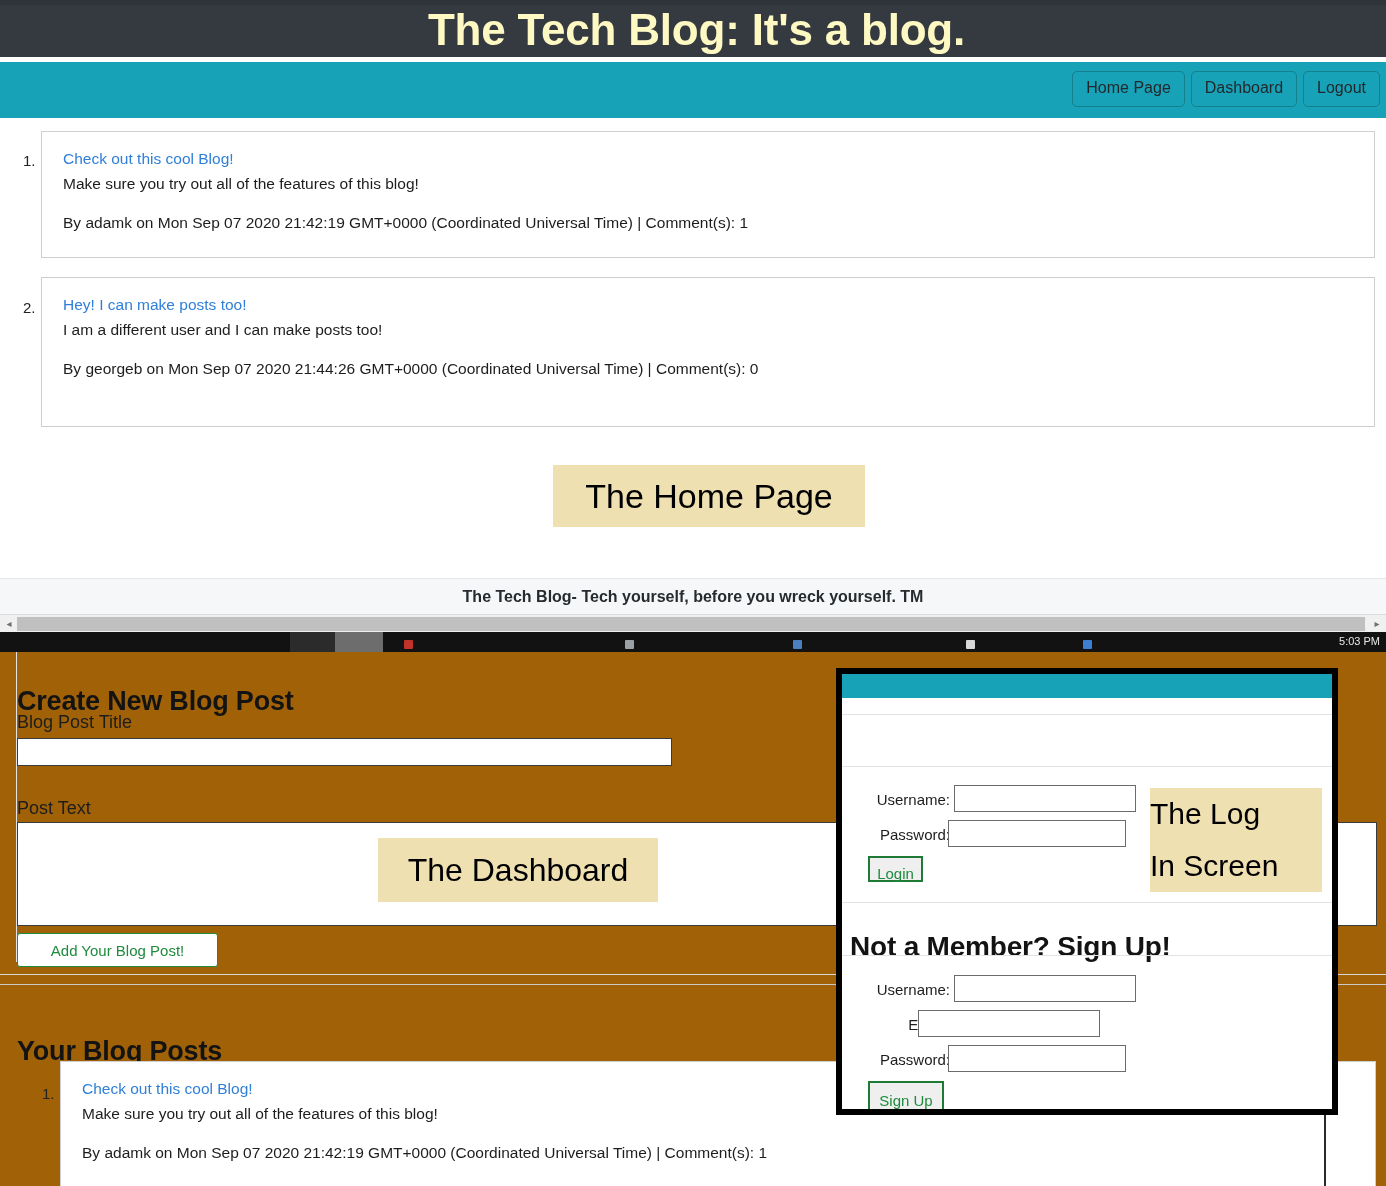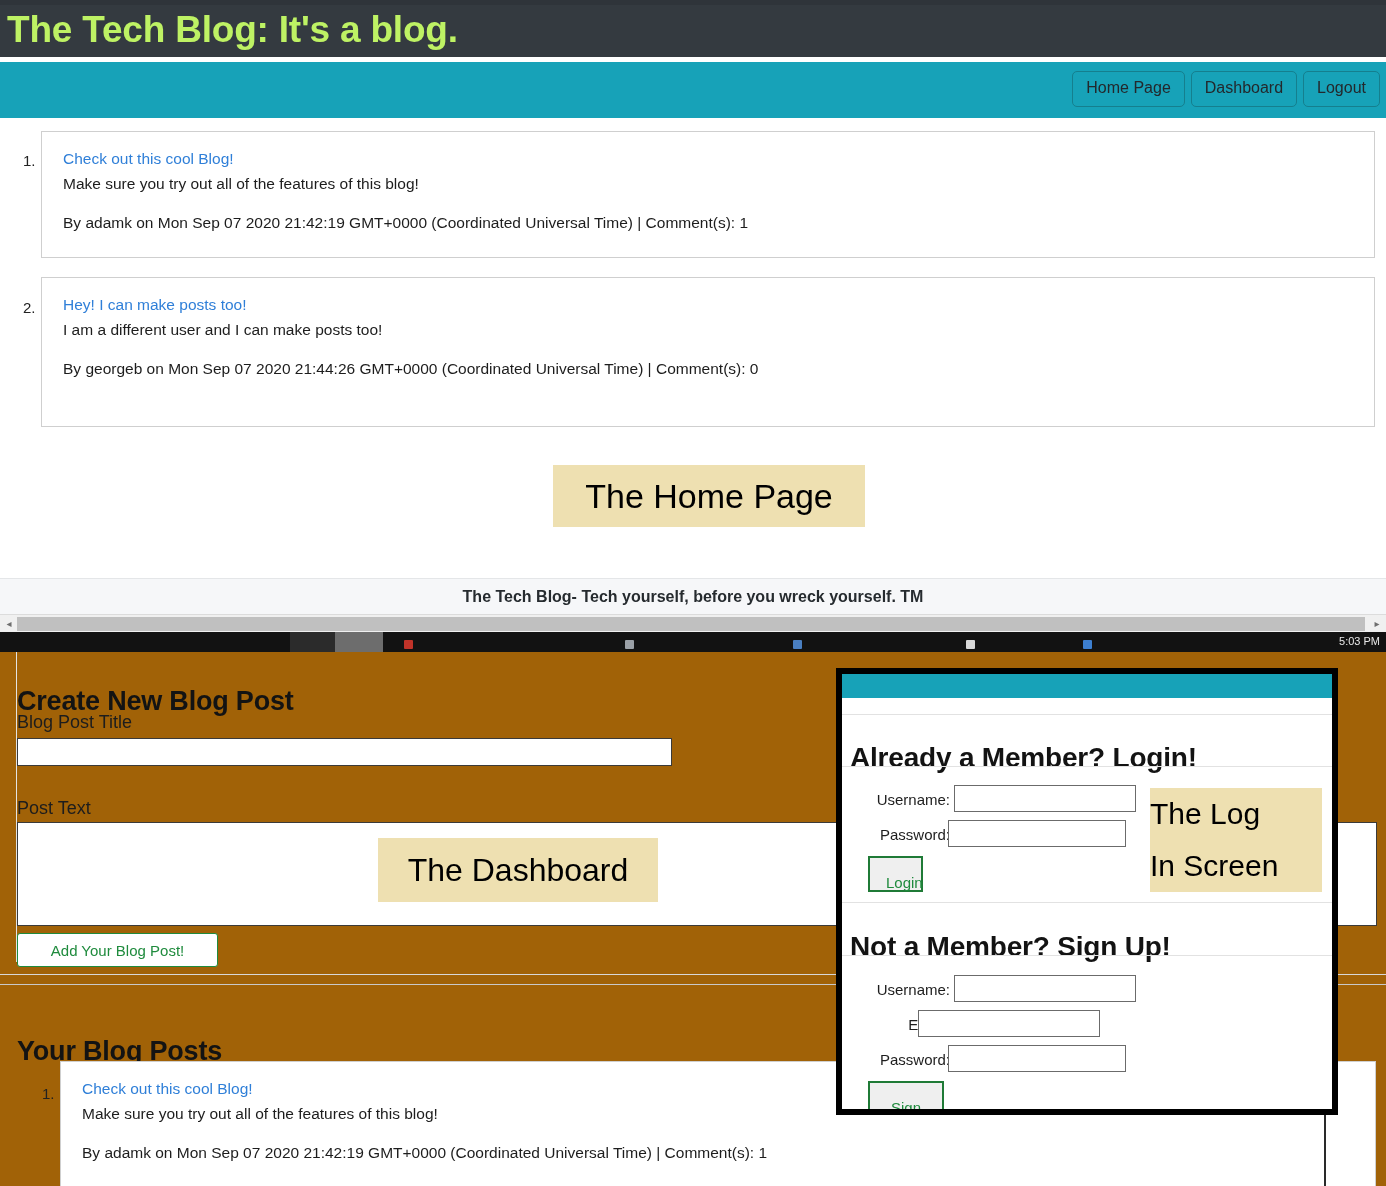--- a/index.html
+++ b/index.html
@@ -33,26 +33,27 @@
   .site-header {
     position: absolute;
     left: 0; top: 5px;
     width: 1386px; height: 52px;
     background: #343a40;
     box-sizing: border-box;
   }
   .site-header h1 {
     margin: 0;
     padding: 0 0 0 7px;
-    color: #bef264;
-    font-size: 37px;
+    color: #fef9c3;
+    font-size: 44px;
     font-weight: bold;
     line-height: 50px;
     letter-spacing: -0.2px;
     white-space: nowrap;
+    text-align: center;
   }
   .nav-bar {
     position: absolute;
     left: 0; top: 62px;
     width: 1386px; height: 56px;
     background: #17a2b8;
   }
   .nav-buttons {
     position: absolute;
     right: 6px; top: 9px;
@@ -309,21 +310,21 @@
   }
   .lp-btn {
     position: absolute;
     box-sizing: border-box;
     border: 2px solid #1f7a36;
     background: #efefef;
     color: #1f8b3d;
     font-family: "Liberation Sans", sans-serif;
     font-size: 15px;
     cursor: pointer;
-    padding: 16px;
+    padding: 7px;
   }
   #annot-login {
     left: 1150px; top: 788px;
     width: 172px; height: 104px;
     font-size: 30px;
     line-height: 52px;
     text-align: left;
     box-sizing: border-box;
   }
   .login-tail {
@@ -422,21 +423,20 @@
       <div class="post-body">Make sure you try out all of the features of this blog!</div>
       <div class="post-meta">By adamk on Mon Sep 07 2020 21:42:19 GMT+0000 (Coordinated Universal Time) | Comment(s): 1</div>
     </div>
   </div>
 </div>
 
 <div id="login-panel">
   <div class="lp-teal"></div>
 
   <div class="lp-rule" style="top:40px;"></div>
-  <h2 class="lp-h" style="top:45px;">Already a Member? Login!</h2>
   <div class="lp-rule" style="top:92px;"></div>
 
   <label class="lp-field-label" style="left:16px; top:117px; width:92px;">Username:</label>
   <input class="lp-input" style="left: 112px; top: 111px; width: 182px; height: 27px;" value="">
 
   <label class="lp-field-label" style="left:16px; top:152px; width:92px;">Password:</label>
   <input class="lp-input" type="password" style="left: 106px; top: 146px; width: 178px; height: 27px;" value="">
 
   <button class="lp-btn" style="left:26px; top:182px; width:55px; height:26px;">Login</button>
 

